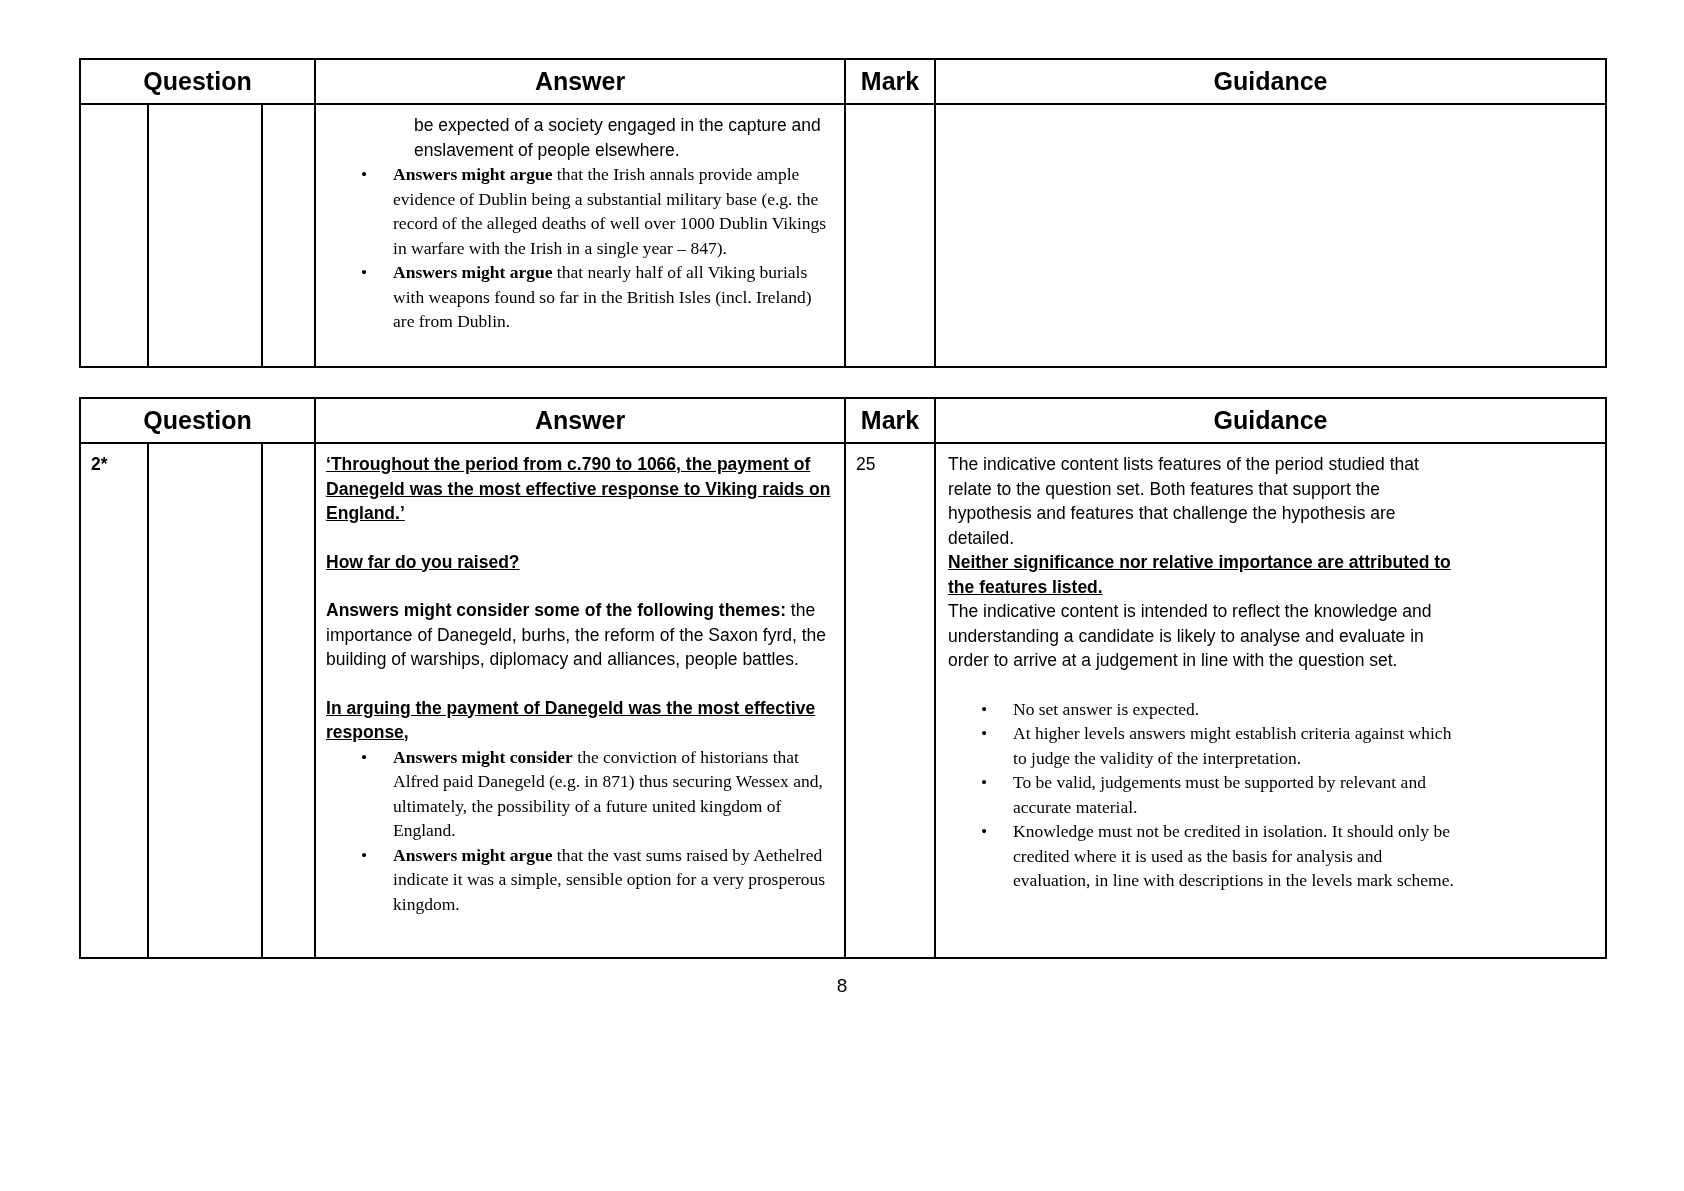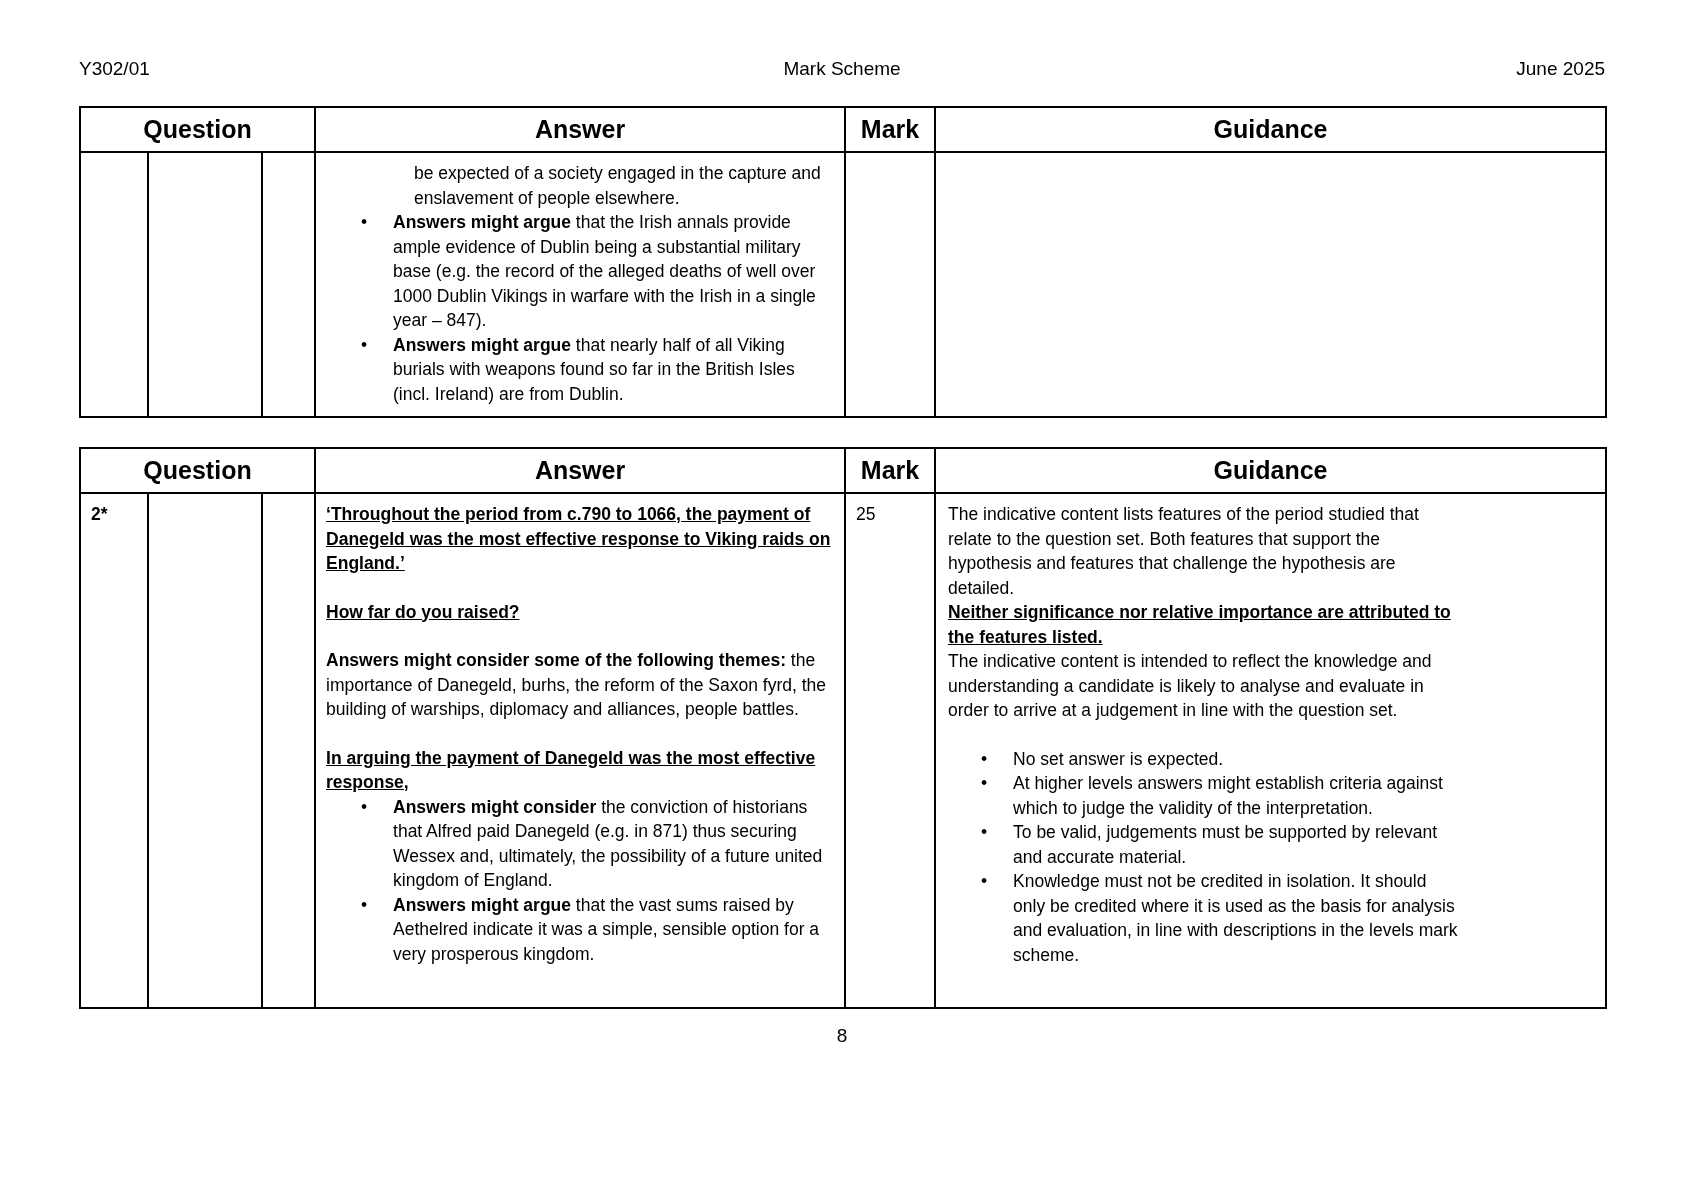--- a/index.html
+++ b/index.html
@@ -48,21 +48,21 @@
     font-size: 17.5px;
     line-height: 24.5px;
     padding: 8px 10px 10px 10px;
   }
   .qnum-cell { font-weight: bold; font-size: 18px; }
   .mark-cell-val { font-weight: normal; font-size: 18px; }
 
   
   .cont-para { margin-left: 88px; }
 
-  ul.bullets { list-style: none; margin: 0; padding: 0; }
+  ul.bullets { list-style: none; margin: 0; padding: 0; font-family: Liberation Serif, serif; }
   ul.bullets li { position: relative; padding-left: 67px; }
   ul.bullets li::before {
     content: "\2022";
     position: absolute;
     left: 35px;
     top: 0;
   }
 
   .bold { font-weight: bold; text-decoration: underline; }
   .bold-underline { font-weight: bold; text-decoration: underline; }
@@ -80,25 +80,20 @@
     text-align: center;
     font-size: 19px;
     margin-top: 16px;
   }
 </style>
 </head>
 <body>
 
 <div class="page">
 
-  <div class="doc-header">
-    <span class="h-left">Y302/01</span>
-    <span class="h-center">Mark Scheme</span>
-    <span class="h-right">June 2025</span>
-  </div>
 
   <table class="mark-table">
     <colgroup>
       <col style="width:68px">
         <col style="width:114px">
         <col style="width:53px">
       <col style="width:530px">
         <col style="width:90px">
         <col style="width:671px">
     </colgroup>

